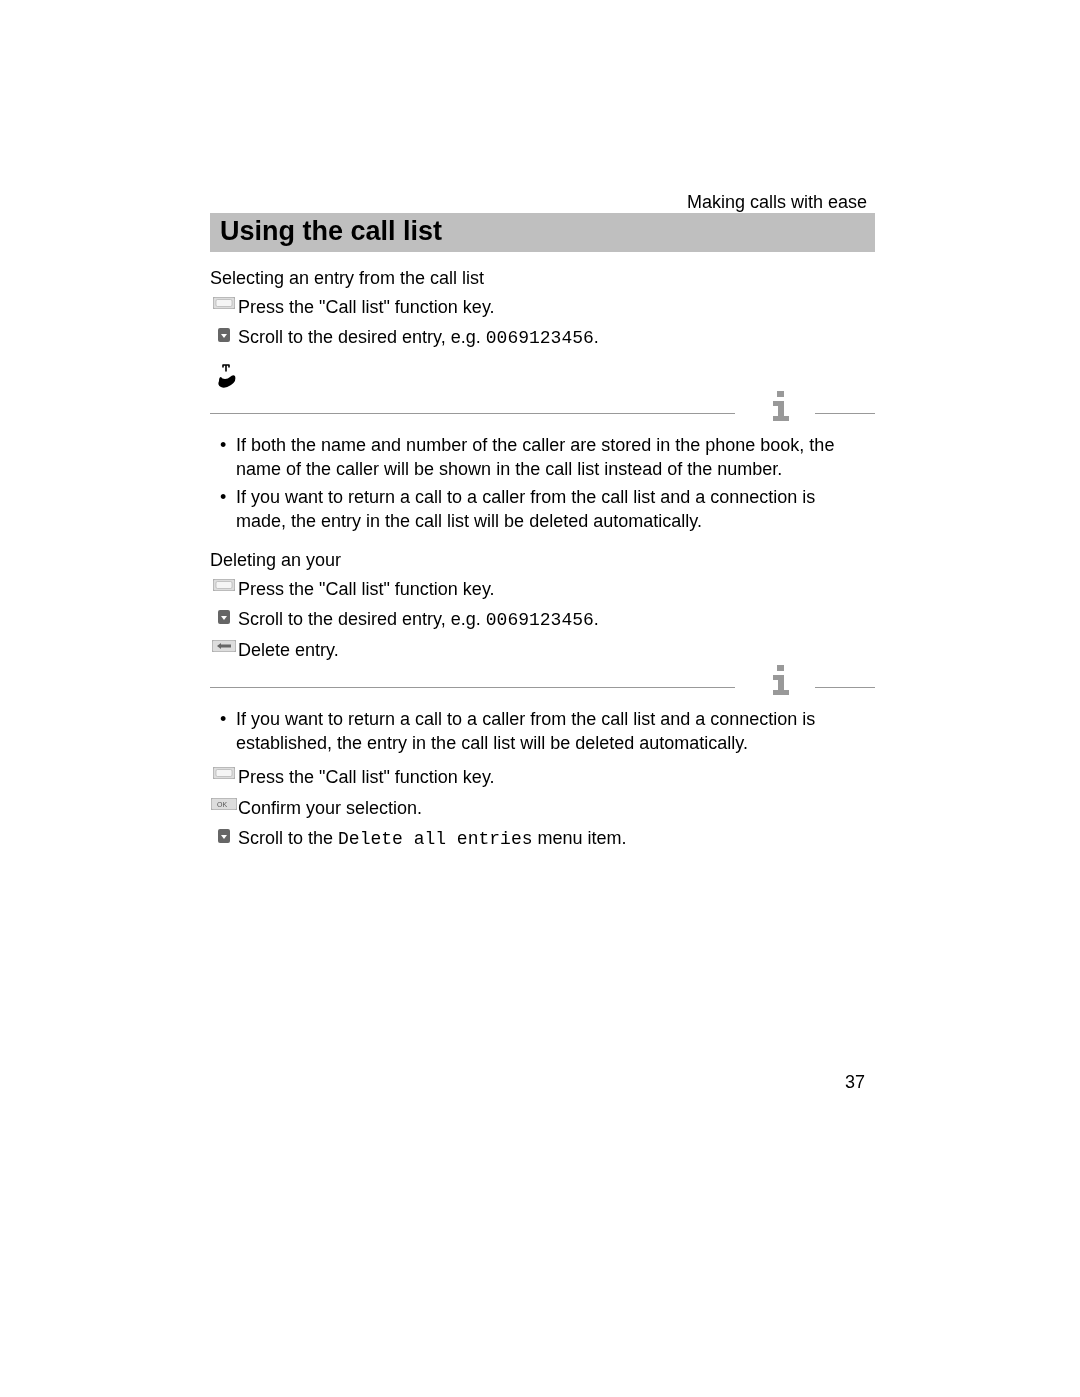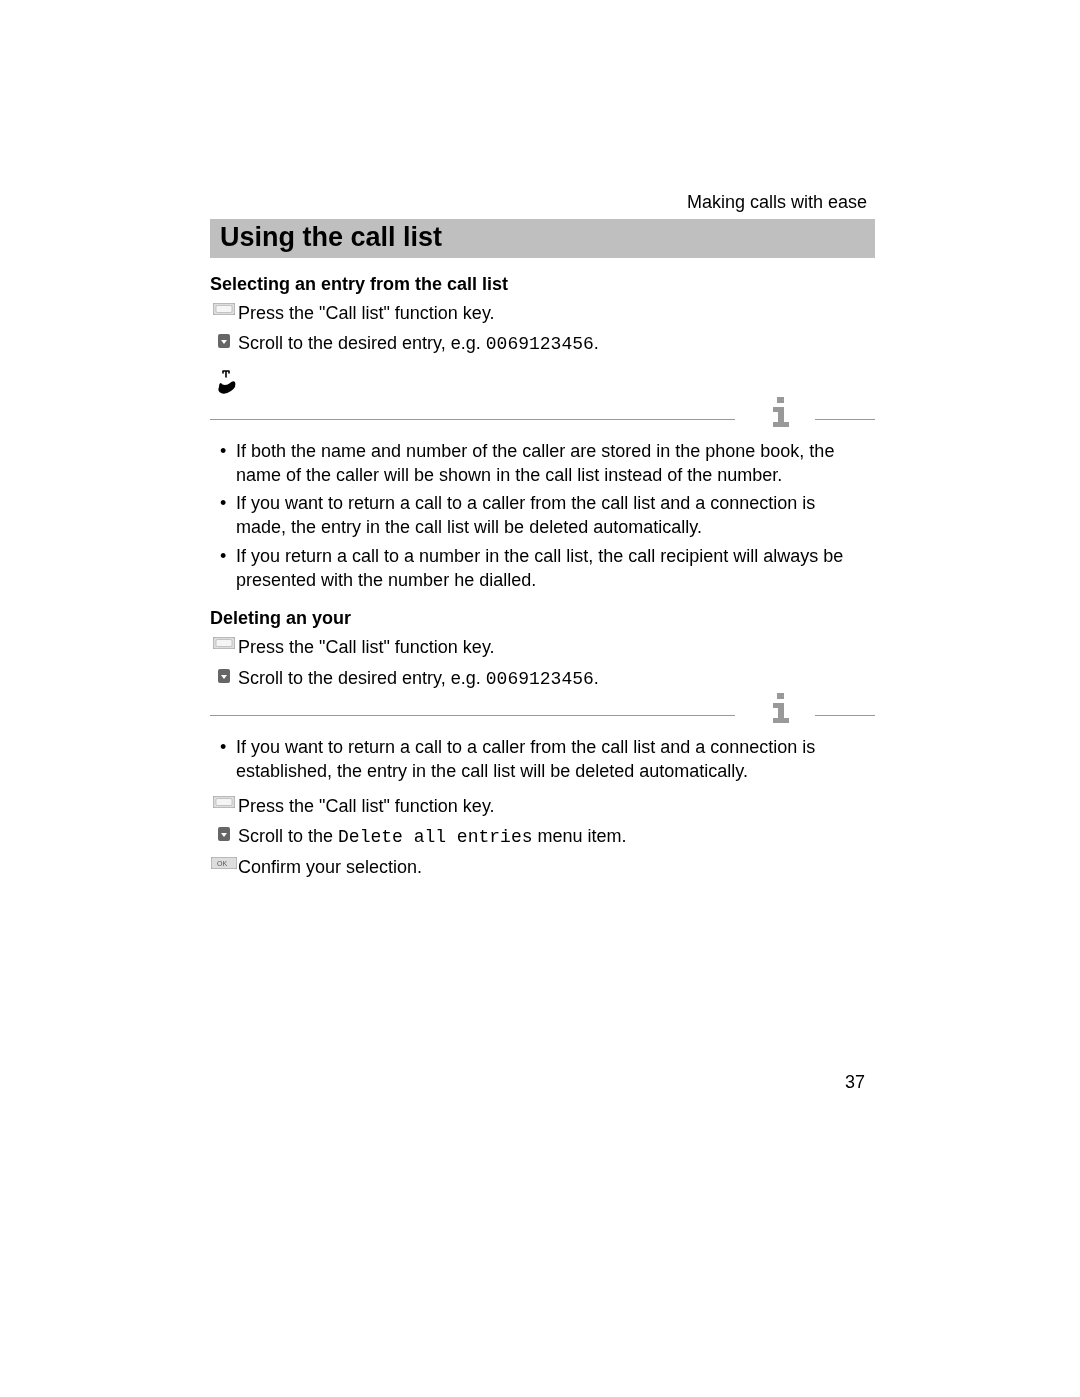--- a/index.html
+++ b/index.html
@@ -13,36 +13,35 @@
   .page {
     position: relative;
     width: 1080px;
     height: 1397px;
     box-sizing: border-box;
     padding: 192px 205px 0 210px;
   }
   .running-head {
     text-align: right;
     font-size: 18px;
-    margin-bottom: 6px;
     padding-right: 8px;
   }
   .title-bar {
     background: #bfbfbf;
     padding: 3px 10px 5px 10px;
     margin-bottom: 12px;
   }
   .title-bar h1 {
     margin: 0;
     font-size: 27px;
     font-weight: bold;
     font-family: Arial, Helvetica, sans-serif;
   }
   .subhead {
-    font-weight: bold;
+    font-weight: normal;
     font-size: 18px;
     margin: 16px 0 6px 0;
   }
   .step {
     display: flex;
     align-items: flex-start;
     font-size: 18px;
     line-height: 1.35;
     margin: 4px 0 6px 0;
   }
@@ -161,21 +160,20 @@
         <rect x="7" y="10" width="6" height="15" fill="#999"></rect>
         <rect x="2" y="25" width="16" height="5" fill="#999"></rect>
       </svg>
     </span>
     <div class="line right"></div>
   </div>
 
   <ul class="bullets">
     <li>If both the name and number of the caller are stored in the phone book, the name of the caller will be shown in the call list instead of the number.</li>
     <li>If you want to return a call to a caller from the call list and a connection is made, the entry in the call list will be deleted automatically.</li>
-    <li>If you return a call to a number in the call list, the call recipient will always be presented with the number he dialled.</li>
   </ul>
 
   <div class="subhead">Deleting an your</div>
 
   <div class="step">
     <span class="icon">
       <svg width="22" height="12" viewBox="0 0 22 12">
         <rect x="0" y="0" width="22" height="12" rx="2" fill="#ddd" stroke="#888" stroke-width="0.8"></rect>
         <rect x="3" y="2.5" width="16" height="7" rx="1.5" fill="#f5f5f5" stroke="#aaa" stroke-width="0.6"></rect>
       </svg>
@@ -188,20 +186,30 @@
       <svg width="14" height="16" viewBox="0 0 14 16">
         <rect x="1" y="1" width="12" height="14" rx="2" fill="#666"></rect>
         <path d="M4 7 L7 11 L10 7 Z" fill="#fff"></path>
       </svg>
     </span>
     <span class="text">
       <span>Scroll to the desired entry, e.g. </span><span class="mono">0069123456</span><span>.</span>
     </span>
   </div>
 
+  <div class="step">
+    <span class="icon">
+      <svg width="24" height="12" viewBox="0 0 24 12">
+        <rect x="0" y="0" width="24" height="12" rx="2" fill="#ddd" stroke="#888" stroke-width="0.8"></rect>
+        <path d="M5 6 L9 3 L9 9 Z" fill="#666"></path>
+        <rect x="9" y="4.5" width="10" height="3" fill="#666"></rect>
+      </svg>
+    </span>
+    <span class="text">Delete entry.</span>
+  </div>
 
   <div class="info-divider">
     <div class="line left"></div>
     <span class="info-icon">
       <svg width="20" height="30" viewBox="0 0 20 30">
         <rect x="6" y="0" width="7" height="6" fill="#999"></rect>
         <rect x="2" y="10" width="11" height="5" fill="#999"></rect>
         <rect x="7" y="10" width="6" height="15" fill="#999"></rect>
         <rect x="2" y="25" width="16" height="5" fill="#999"></rect>
       </svg>
@@ -219,35 +227,35 @@
       <svg width="22" height="12" viewBox="0 0 22 12">
         <rect x="0" y="0" width="22" height="12" rx="2" fill="#ddd" stroke="#888" stroke-width="0.8"></rect>
         <rect x="3" y="2.5" width="16" height="7" rx="1.5" fill="#f5f5f5" stroke="#aaa" stroke-width="0.6"></rect>
       </svg>
     </span>
     <span class="text">Press the "Call list" function key.</span>
   </div>
 
   <div class="step">
     <span class="icon">
+      <svg width="26" height="12" viewBox="0 0 26 12">
+        <rect x="0" y="0" width="26" height="12" rx="2" fill="#ddd" stroke="#888" stroke-width="0.8"></rect>
+        <text x="6" y="9" font-size="7" font-family="Arial" fill="#555">OK</text>
+      </svg>
+    </span>
+    <span class="text">Confirm your selection.</span>
+  </div>
+
+  <div class="step">
+    <span class="icon">
       <svg width="14" height="16" viewBox="0 0 14 16">
         <rect x="1" y="1" width="12" height="14" rx="2" fill="#666"></rect>
         <path d="M4 7 L7 11 L10 7 Z" fill="#fff"></path>
       </svg>
     </span>
     <span class="text">
       <span>Scroll to the </span><span class="mono">Delete all entries</span><span> menu item.</span>
     </span>
   </div>
 
-  <div class="step">
-    <span class="icon">
-      <svg width="26" height="12" viewBox="0 0 26 12">
-        <rect x="0" y="0" width="26" height="12" rx="2" fill="#ddd" stroke="#888" stroke-width="0.8"></rect>
-        <text x="6" y="9" font-size="7" font-family="Arial" fill="#555">OK</text>
-      </svg>
-    </span>
-    <span class="text">Confirm your selection.</span>
-  </div>
-
   <div class="page-number">37</div>
 
 </div>
 
 </body></html>

